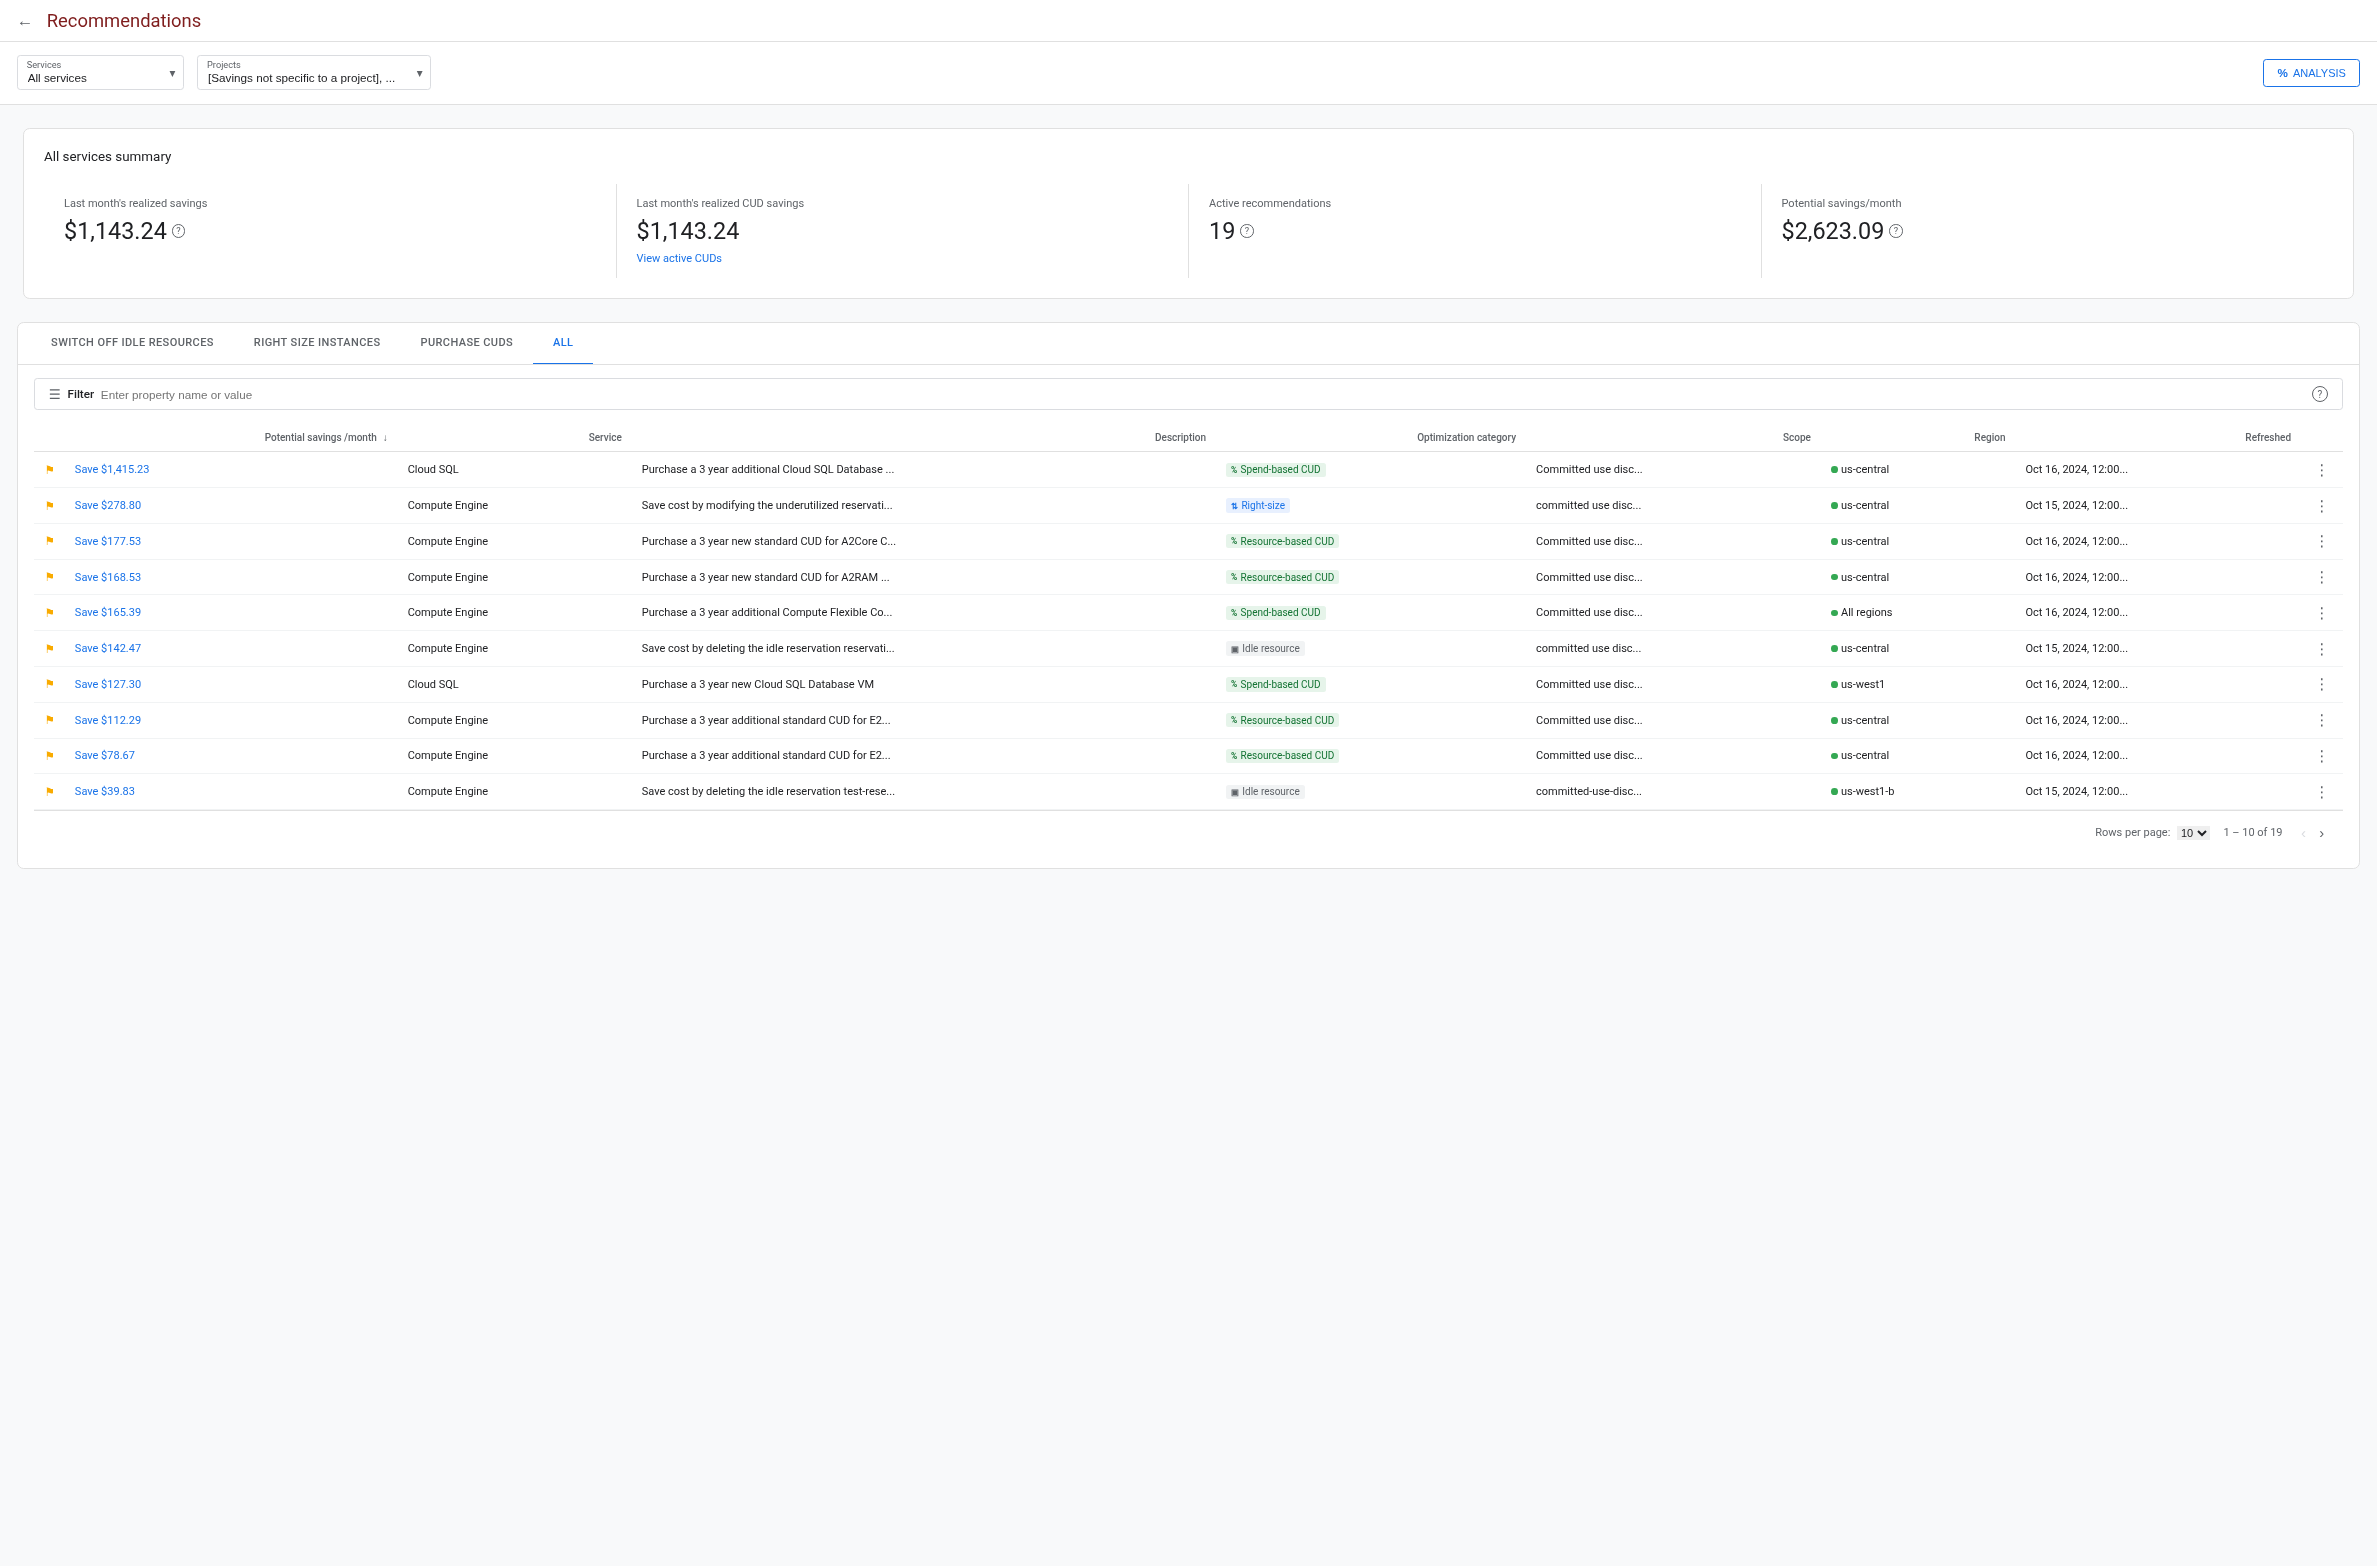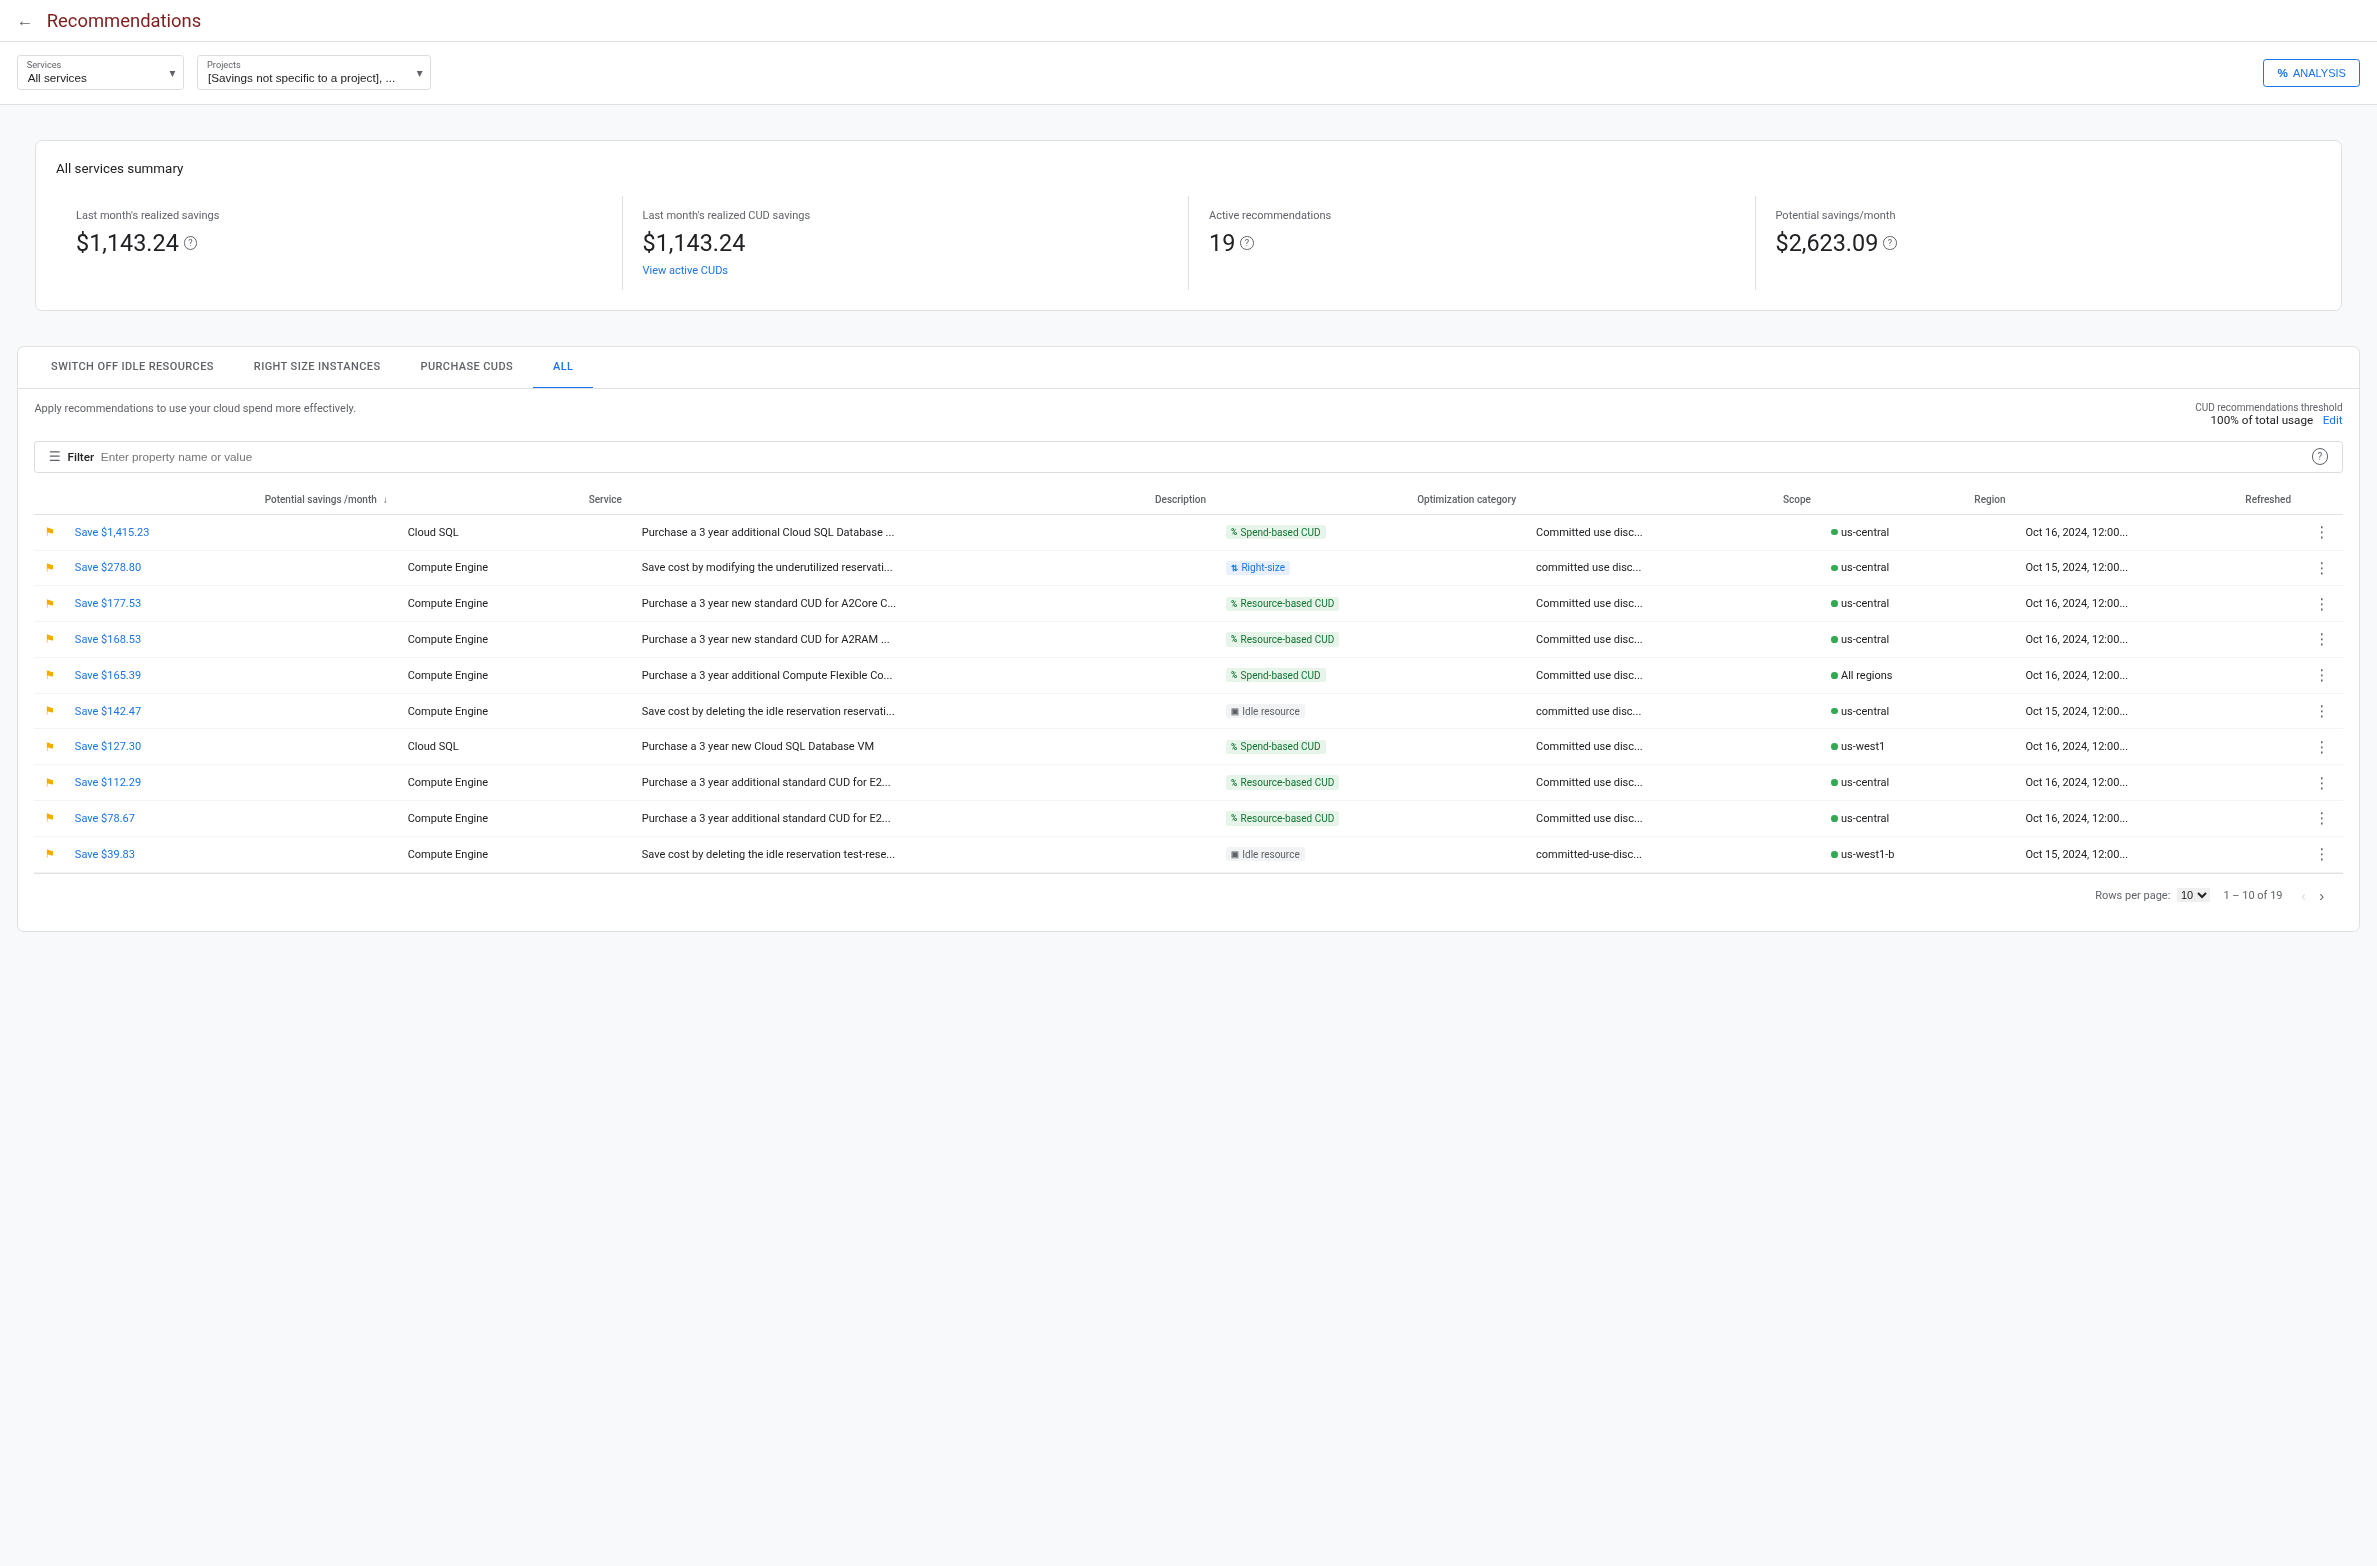--- a/index.html
+++ b/index.html
@@ -12,21 +12,21 @@
     
     
     .filters-bar { display: flex; align-items: center; padding: 13.4px 16.7px; background: #fff; border-bottom: 0.8px solid #e0e0e0; gap: 13.4px; }
     .filter-select { position: relative; }
     .filter-select label { font-size: 9.2px; color: #5f6368; position: absolute; top: 3.3px; left: 10px; z-index: 1; }
     .filter-select select { border: 0.8px solid #dadce0; border-radius: 3.3px; padding: 15px 27px 5px 10px; font-size: 11.7px; color: #202124; appearance: none; background: #fff; cursor: pointer; min-width: 167px; }
     .filter-select .chevron { position: absolute; right: 8.4px; top: 50%; transform: translateY(-50%); color: #5f6368; pointer-events: none; }
     .analysis-btn { margin-left: auto; display: flex; align-items: center; gap: 5px; border: 0.8px solid #1a73e8; color: #1a73e8; background: #fff; border-radius: 3.3px; padding: 6.7px 13.4px; cursor: pointer; font-size: 11px; font-weight: 500; }
     
     
-    .summary-section { background: #fff; margin: 35px; border-radius: 6.7px; border: 0.8px solid #e0e0e0; padding: 20px; }
+    .summary-section { background: #fff; margin: 23px; border-radius: 6.7px; border: 0.8px solid #e0e0e0; padding: 20px; }
     .summary-title { font-size: 13.4px; font-weight: 400; color: #202124; margin-bottom: 20px; }
     .summary-cards { display: flex; gap: 0; }
     .summary-card { flex: 1; padding: 13.4px 20px; border-right: 0.8px solid #e0e0e0; }
     .summary-card:last-child { border-right: none; }
     .card-label { font-size: 11px; color: #5f6368; margin-bottom: 6.7px; }
     .card-value { font-size: 23.4px; font-weight: 400; color: #202124; display: flex; align-items: center; gap: 5px; }
     .card-link { font-size: 11px; color: #1a73e8; text-decoration: none; display: block; margin-top: 6.7px; cursor: pointer; }
     .info-icon { width: 13.4px; height: 13.4px; border-radius: 50%; border: 0.8px solid #5f6368; color: #5f6368; font-size: 9.2px; display: inline-flex; align-items: center; justify-content: center; cursor: pointer; }
     
     
@@ -147,30 +147,20 @@
 <div class="tabs-section">
 
   <div class="tabs-bar">
     <div class="tab">SWITCH OFF IDLE RESOURCES</div>
     <div class="tab">RIGHT SIZE INSTANCES</div>
     <div class="tab">PURCHASE CUDS</div>
     <div class="tab active">ALL</div>
   </div>
 
   <div class="table-area">
-    <div class="table-header-row">
-      <span class="apply-text">Apply recommendations to use your cloud spend more effectively.</span>
-      <div class="cud-threshold">
-        <div class="cud-threshold-label">CUD recommendations threshold</div>
-        <div class="cud-threshold-value">
-          <span>100% of total usage</span>
-          <span class="edit-link">Edit</span>
-        </div>
-      </div>
-    </div>
 
     <div class="filter-bar">
       <span class="filter-icon">☰</span>
       <span class="filter-label">Filter</span>
       <input class="filter-input" placeholder="Enter property name or value" style="">
       <span class="help-icon-circle">?</span>
     </div>
 
     <table class="data-table">
       <thead>

